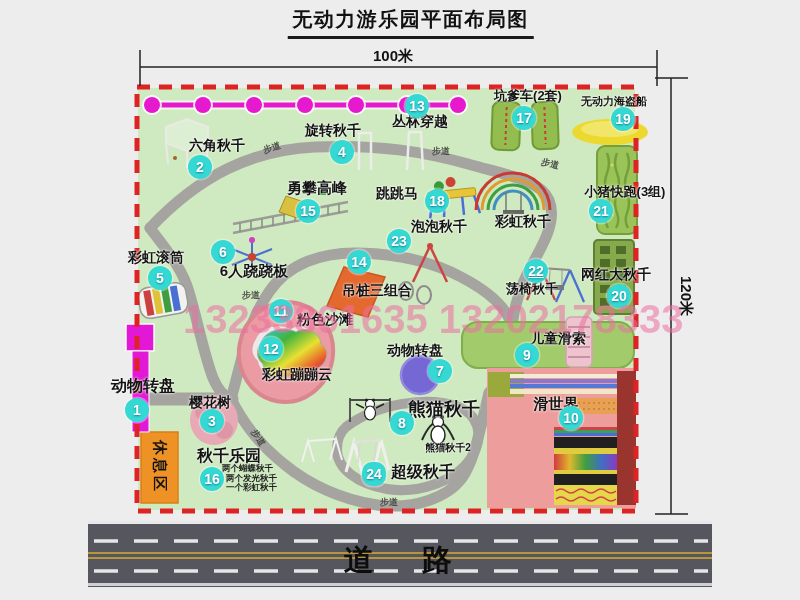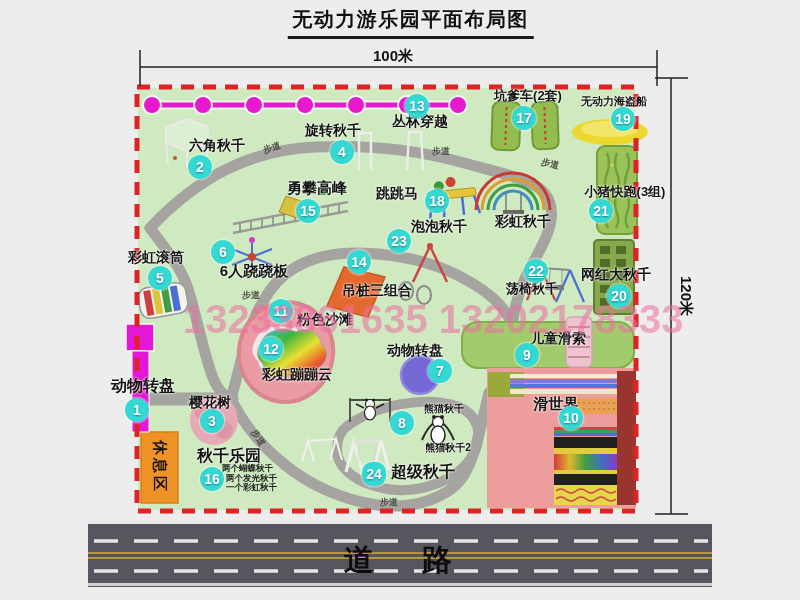--- a/index.html
+++ b/index.html
@@ -331,21 +331,21 @@
       <div class="lbl" style="left: 210px; top: 403px; font-size: 14px;">樱花树</div>
       <div class="badge" style="left: 342px; top: 152px;">4</div>
       <div class="lbl" style="left: 333px; top: 131px; font-size: 14px;">旋转秋千</div>
       <div class="badge" style="left: 160px; top: 278px;">5</div>
       <div class="lbl" style="left: 156px; top: 258px; font-size: 14px;">彩虹滚筒</div>
       <div class="badge" style="left: 223px; top: 252px;">6</div>
       <div class="lbl" style="left: 254px; top: 271px; font-size: 15px;">6人跷跷板</div>
       <div class="badge" style="left: 440px; top: 371px;">7</div>
       <div class="lbl" style="left: 415px; top: 351px; font-size: 14px;">动物转盘</div>
       <div class="badge" style="left: 402px; top: 423px;">8</div>
-      <div class="lbl" style="left: 444px; top: 409px; font-size: 10px;">熊猫秋千</div>
+      <div class="lbl" style="left: 444px; top: 409px; font-size: 18px;">熊猫秋千</div>
       <div class="badge" style="left: 527px; top: 355px;">9</div>
       <div class="lbl" style="left: 558px; top: 339px; font-size: 14px;">儿童滑索</div>
       <div class="badge" style="left: 571px; top: 418px;">10</div>
       <div class="lbl" style="left: 556px; top: 404px; font-size: 15px;">滑世界</div>
       <div class="badge" style="left: 281px; top: 311px;">11</div>
       <div class="lbl" style="left: 325px; top: 320px; font-size: 14px;">粉色沙滩</div>
       <div class="badge" style="left: 271px; top: 349px;">12</div>
       <div class="lbl" style="left: 297px; top: 375px; font-size: 14px;">彩虹蹦蹦云</div>
       <div class="badge" style="left: 417px; top: 106px;">13</div>
       <div class="lbl" style="left: 420px; top: 122px; font-size: 14px;">丛林穿越</div>

